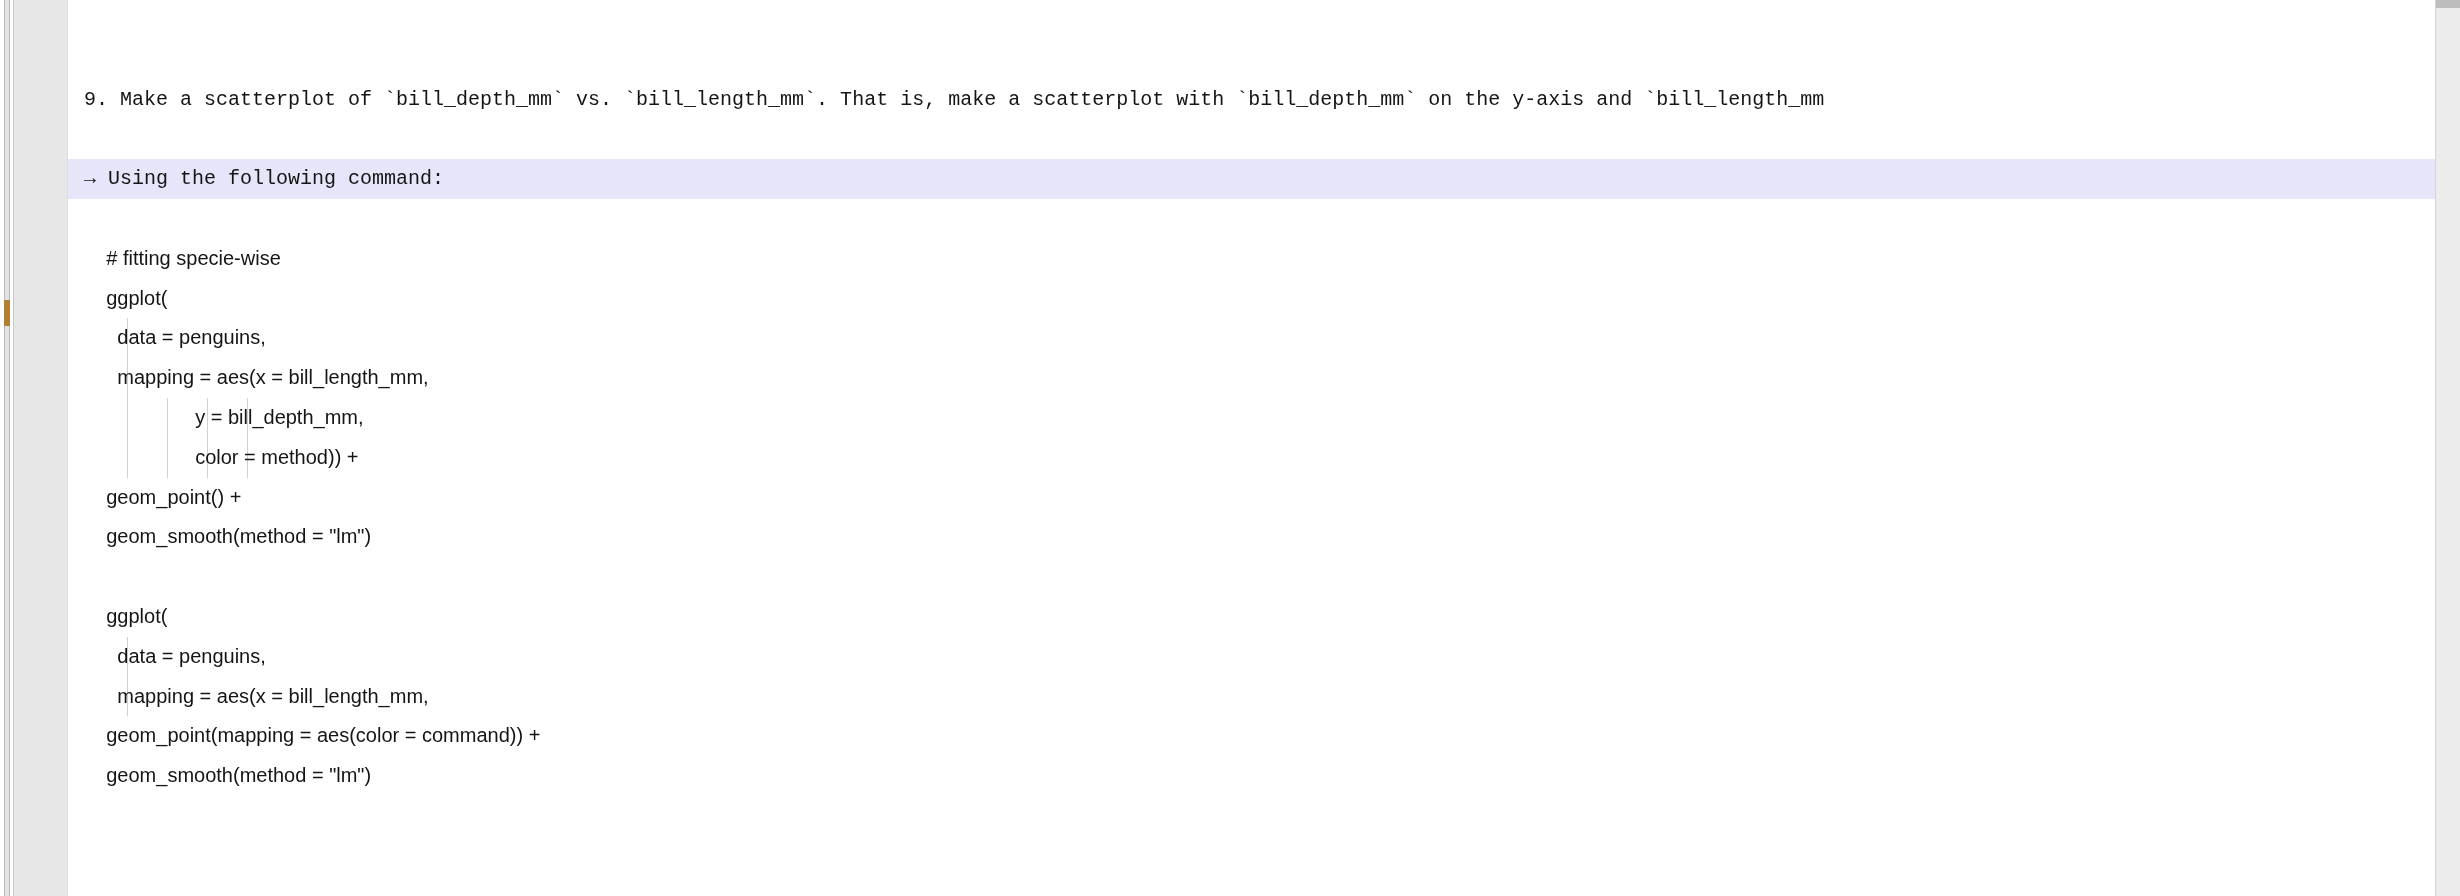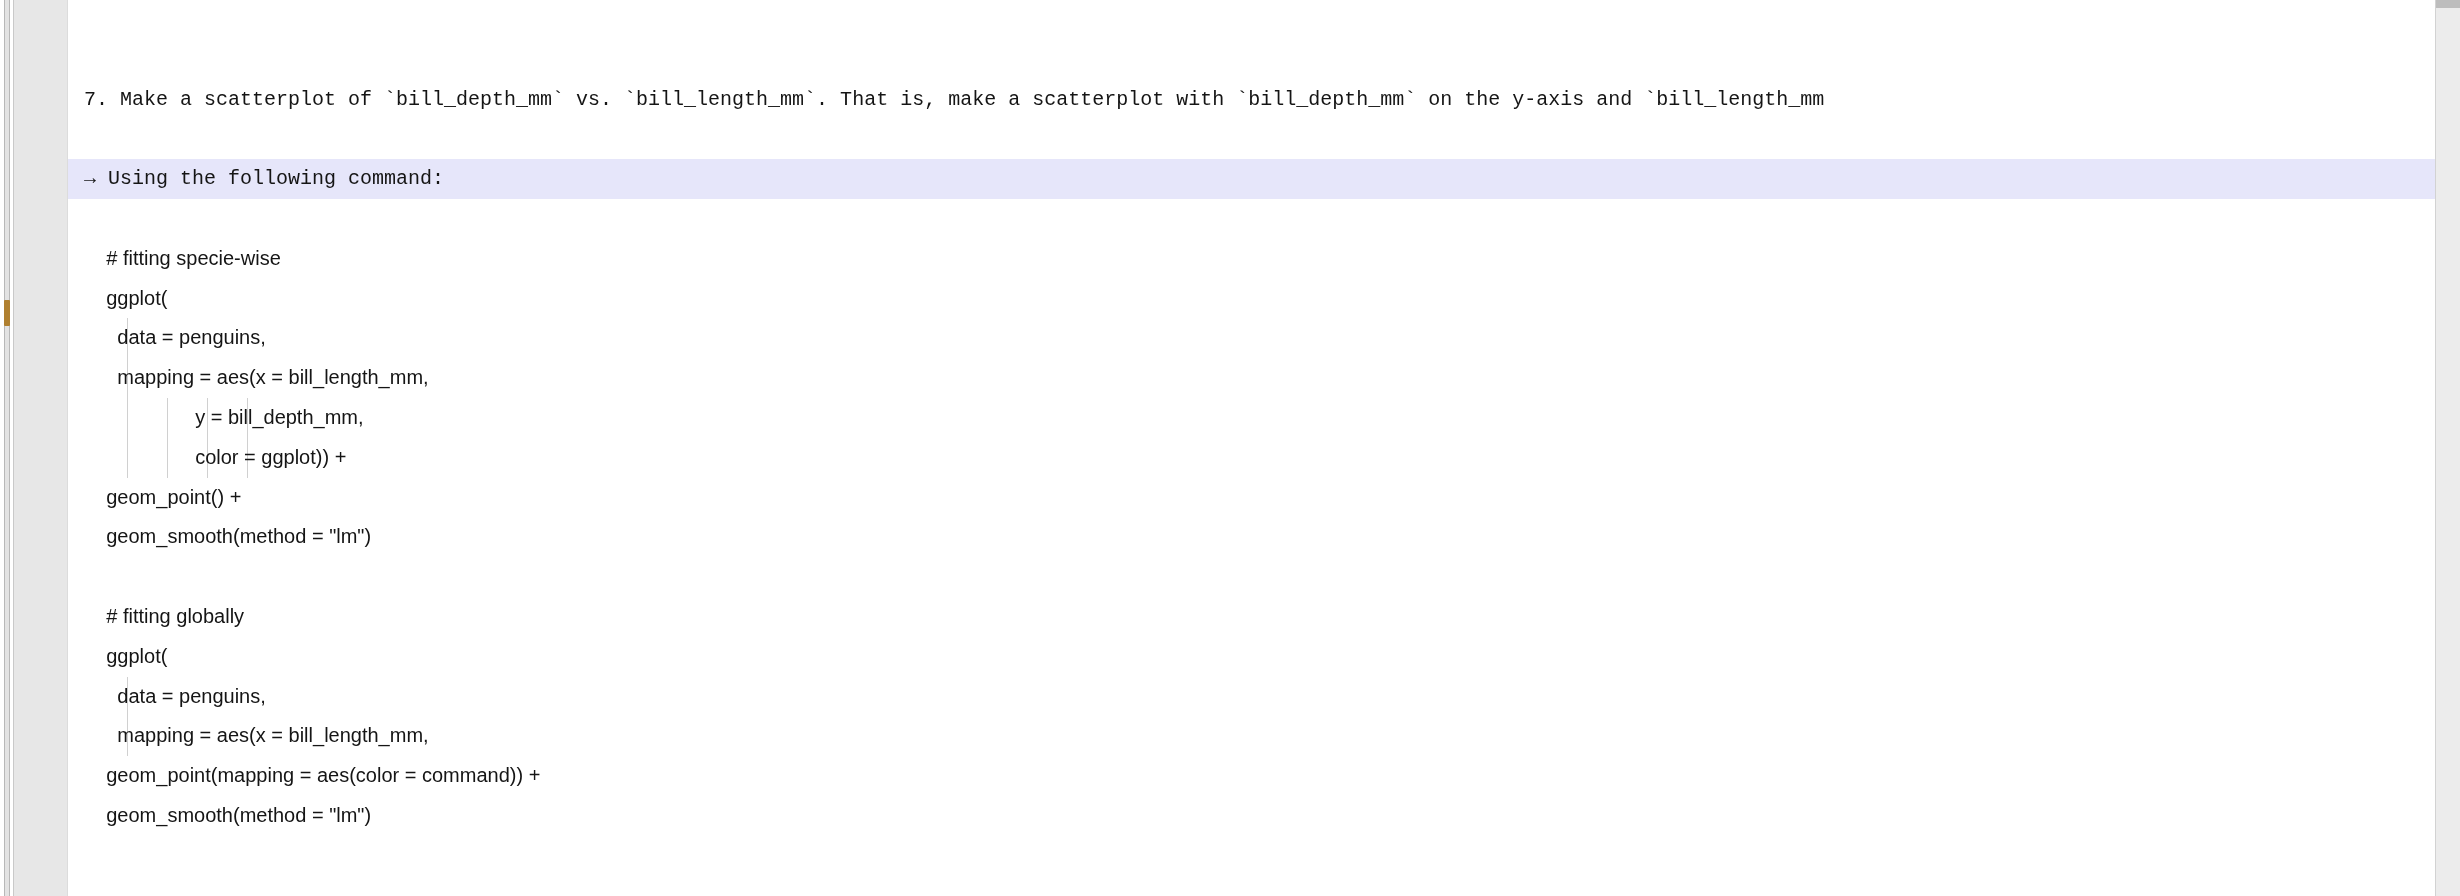--- a/index.html
+++ b/index.html
@@ -157,34 +157,33 @@
   <div id="left-rail">
     <div class="rail-track"></div>
     <div class="rail-thumb" style="top: 300px;"></div>
   </div>
 
   <div id="editor">
     <div id="gutter"></div>
     <div id="lines">
         <div class="line"><div class="ln">12</div><div class="ltext prose"></div></div>
         <div class="line"><div class="ln">13</div><div class="ltext prose"></div></div>
-        <div class="line"><div class="ln">14</div><div class="ltext prose">7. Make a scatterplot of `bill_depth_mm` vs. `bill_length_mm`. That is, make a scatterplot with `bill_depth_mm` on the y-axis and `bill_length_mm</div></div>
+        <div class="line"><div class="ln">14</div><div class="ltext prose">9. Make a scatterplot of `bill_depth_mm` vs. `bill_length_mm`. That is, make a scatterplot with `bill_depth_mm` on the y-axis and `bill_length_mm</div></div>
         <div class="line"><div class="ln">15</div><div class="ltext prose"></div></div>
         <div class="line hl"><div class="ln">16</div><div class="ltext prose">→ Using the following command:</div></div>
         <div class="line"><div class="ln">17</div><div class="ltext prose"></div></div>
         <div class="line"><div class="ln">18</div><div class="ltext code">    # fitting specie-wise</div></div>
         <div class="line"><div class="ln">19</div><div class="ltext code">    ggplot(</div></div>
         <div class="line"><div class="guide" style="left: 113px;"></div><div class="ln">20</div><div class="ltext code">      data = penguins,</div></div>
         <div class="line"><div class="guide" style="left: 113px;"></div><div class="ln">21</div><div class="ltext code">      mapping = aes(x = bill_length_mm,</div></div>
         <div class="line"><div class="guide" style="left: 113px;"></div><div class="guide" style="left: 153px;"></div><div class="guide" style="left: 193px;"></div><div class="guide" style="left: 233px;"></div><div class="ln">22</div><div class="ltext code">                    y = bill_depth_mm,</div></div>
-        <div class="line"><div class="guide" style="left: 113px;"></div><div class="guide" style="left: 153px;"></div><div class="guide" style="left: 193px;"></div><div class="guide" style="left: 233px;"></div><div class="ln">23</div><div class="ltext code">                    color = ggplot)) +</div></div>
+        <div class="line"><div class="guide" style="left: 113px;"></div><div class="guide" style="left: 153px;"></div><div class="guide" style="left: 193px;"></div><div class="guide" style="left: 233px;"></div><div class="ln">23</div><div class="ltext code">                    color = method)) +</div></div>
         <div class="line"><div class="ln">24</div><div class="ltext code">    geom_point() +</div></div>
         <div class="line"><div class="ln">25</div><div class="ltext code">    geom_smooth(method = "lm")</div></div>
         <div class="line"><div class="ln">26</div><div class="ltext prose"></div></div>
-        <div class="line"><div class="ln">27</div><div class="ltext code">    # fitting globally</div></div>
         <div class="line"><div class="ln">28</div><div class="ltext code">    ggplot(</div></div>
         <div class="line"><div class="guide" style="left: 113px;"></div><div class="ln">29</div><div class="ltext code">      data = penguins,</div></div>
         <div class="line"><div class="guide" style="left: 113px;"></div><div class="ln">30</div><div class="ltext code">      mapping = aes(x = bill_length_mm,</div></div>
         <div class="line"><div class="ln">32</div><div class="ltext code">    geom_point(mapping = aes(color = command)) +</div></div>
         <div class="line"><div class="ln">33</div><div class="ltext code">    geom_smooth(method = "lm")</div></div>
         <div class="line"><div class="ln">34</div><div class="ltext prose"></div></div>
       </div>
   </div>
 
   <div id="right-panel">

